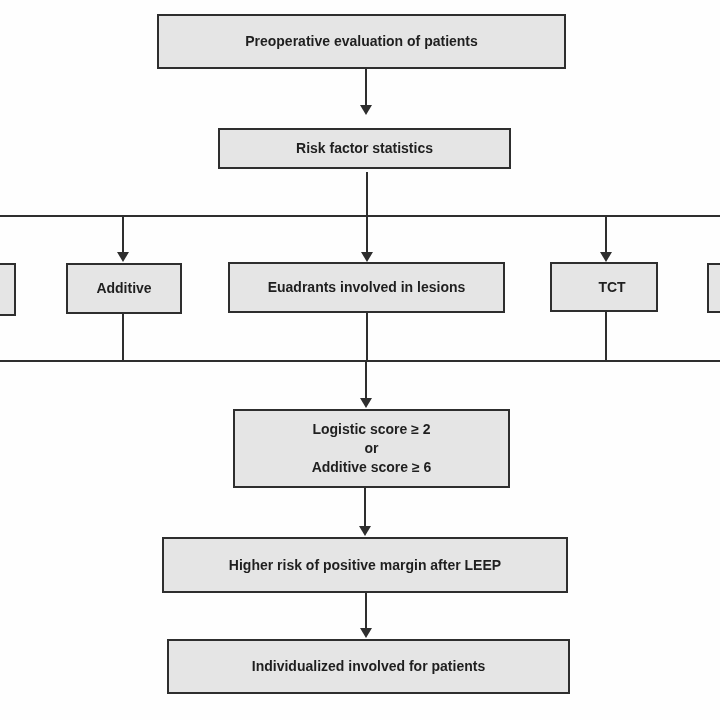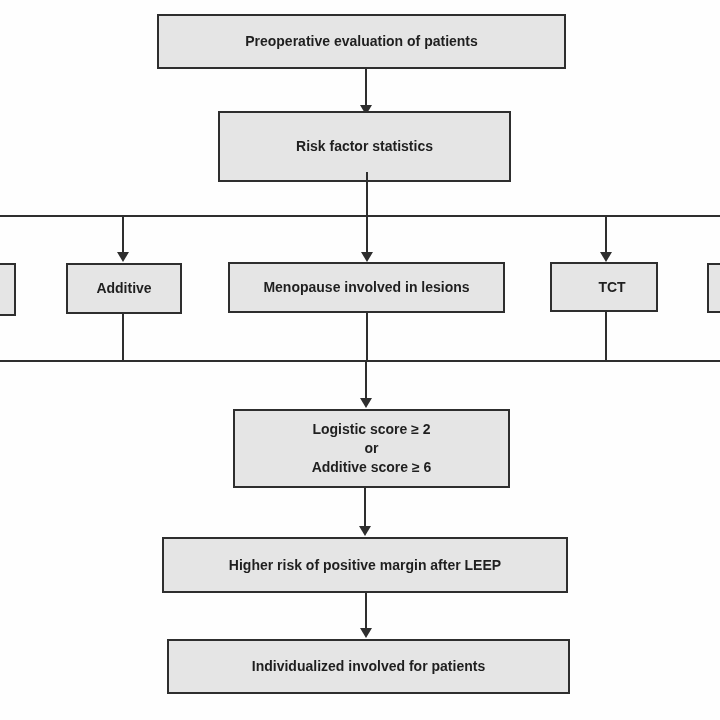--- a/index.html
+++ b/index.html
@@ -57,21 +57,21 @@
 
 <div class="canvas">
 
   <div class="node" style="left:157px;top:14px;width:409px;height:55px;">
     <span>Preoperative evaluation of patients</span>
   </div>
 
   <div class="vline" style="left:365px;top:69px;height:37px;"></div>
   <div class="arrowhead" style="left:360px;top:105px;"></div>
 
-  <div class="node" style="left:218px;top:111px;width:293px;height:71px;">
+  <div class="node" style="left:218px;top:128px;width:293px;height:41px;">
     <span>Risk factor statistics</span>
   </div>
 
   <div class="hline" style="left:0;top:215px;width:720px;"></div>
   <div class="hline" style="left:0;top:360px;width:720px;"></div>
 
   <div class="vline" style="left:366px;top:172px;height:80px;"></div>
   <div class="arrowhead" style="left:361px;top:252px;"></div>
 
   <div class="vline" style="left:122px;top:216px;height:36px;"></div>
@@ -82,21 +82,21 @@
 
   <div class="node" style="left:-56px;top:263px;width:72px;height:53px;">
     <span></span>
   </div>
 
   <div class="node" style="left:66px;top:263px;width:116px;height:51px;">
     <span>Additive</span>
   </div>
 
   <div class="node" style="left:228px;top:262px;width:277px;height:51px;">
-    <span>Menopause involved in lesions</span>
+    <span>Euadrants involved in lesions</span>
   </div>
 
   <div class="node" style="left:550px;top:262px;width:108px;height:50px;padding-left:24px;">
     <span>TCT</span>
   </div>
 
   <div class="node" style="left:707px;top:263px;width:72px;height:50px;">
     <span></span>
   </div>
 

